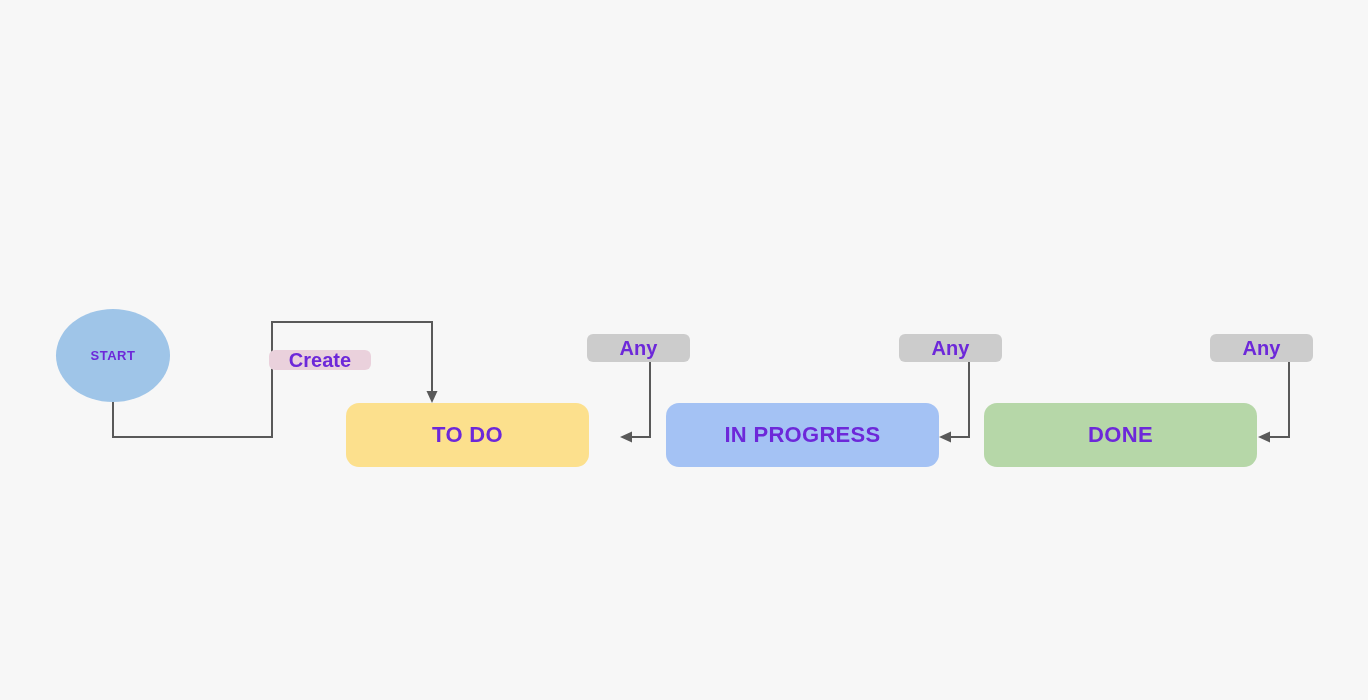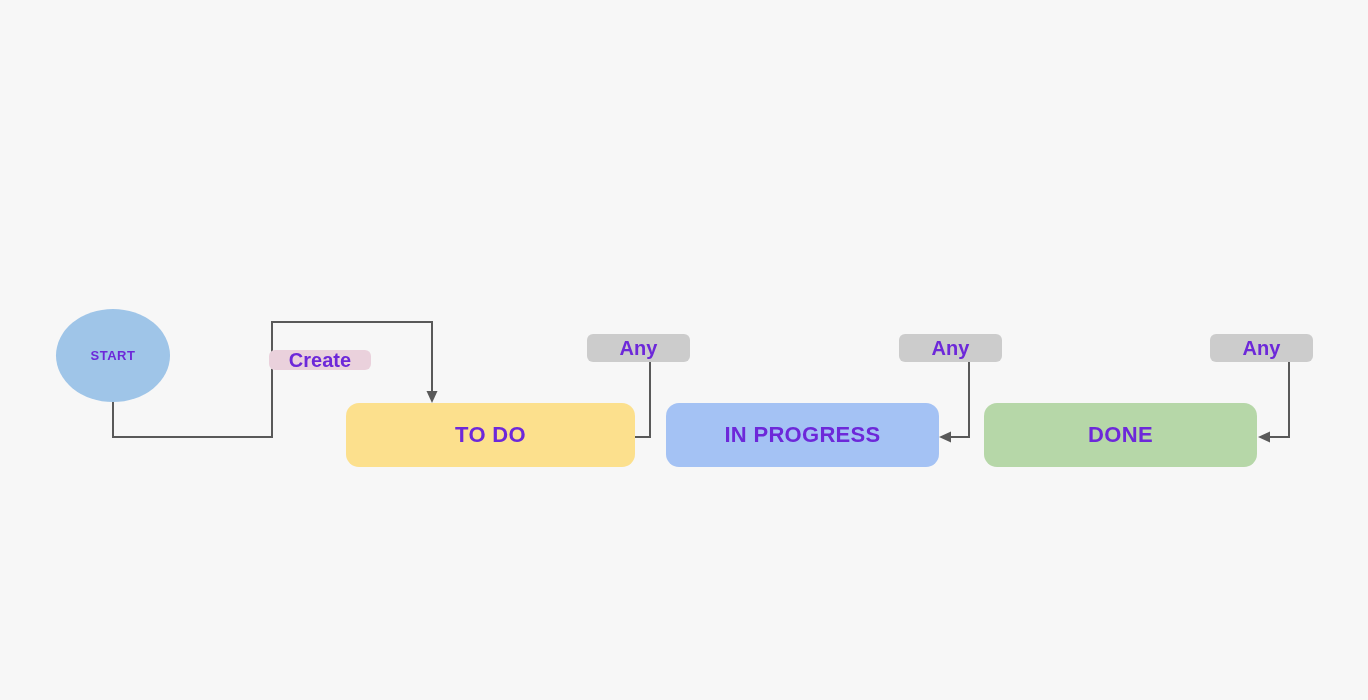--- a/index.html
+++ b/index.html
@@ -51,21 +51,21 @@
 
   .status-node {
     top: 403px;
     height: 64px;
     border-radius: 13px;
     font-size: 22px;
     font-weight: bold;
     letter-spacing: 0.3px;
   }
 
-  .status-todo        { left: 346px; width: 289px; }
+  .status-todo        { left: 346px; width: 243px; }
   .status-inprogress  { left: 666px; width: 273px; }
   .status-done        { left: 984px; width: 273px; }
 
   .pill {
     height: 28px;
     border-radius: 6px;
     font-size: 20px;
     font-weight: bold;
   }
 

